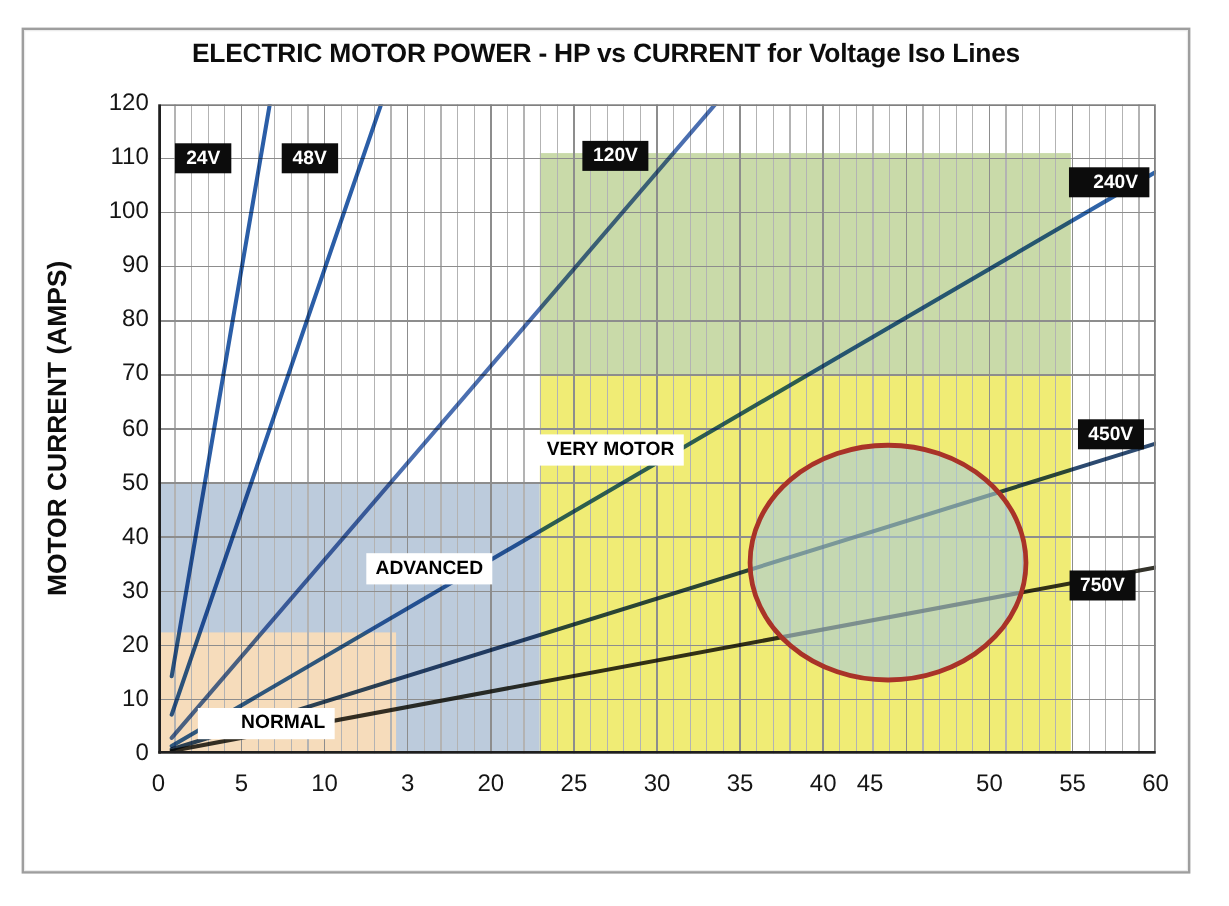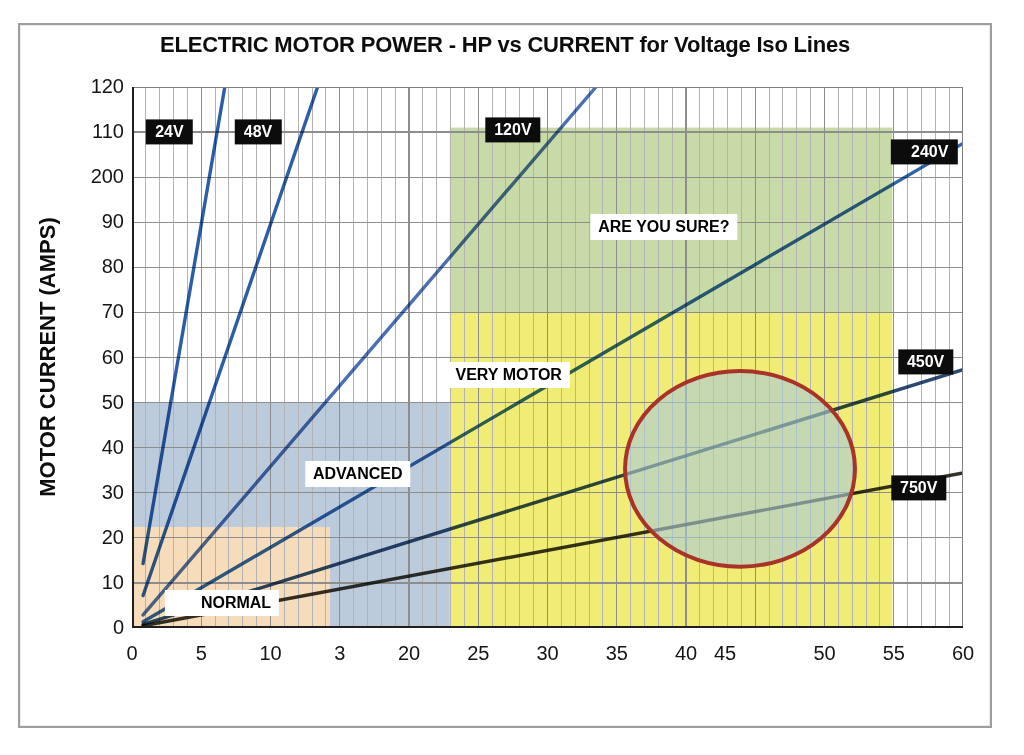--- a/index.html
+++ b/index.html
@@ -131,35 +131,34 @@
   <div id="chart-annotations">
       <div class="vtag" style="left: 37.395px; top: 24.7958px;">24V</div>
       <div class="vtag" style="left: 126.035px; top: 24.7958px;">48V</div>
       <div class="vtag" style="left: 380.875px; top: 22.5417px;">120V</div>
       <div class="vtag" style="left: 792.22px; top: 45.0833px; padding-left: 20px;">240V</div>
       <div class="vtag" style="left: 793.605px; top: 255.172px;">450V</div>
       <div class="vtag" style="left: 786.68px; top: 380.954px;">750V</div>
       <div class="ztag" style="left: 225.755px; top: 367.429px;">ADVANCED</div>
       <div class="ztag" style="left: 90.025px; top: 495.917px; padding-left: 36px;">NORMAL</div>
       <div class="ztag" style="left: 376.72px; top: 268.246px;">VERY MOTOR</div>
-      <div class="ztag" style="left: 531.84px; top: 120.373px;">ARE YOU SURE?</div>
     </div>
 
   <div id="y-ticks">
       <div class="ytick" style="left: 70px; top: 616px;">0</div>
       <div class="ytick" style="left: 70px; top: 570.917px;">10</div>
       <div class="ytick" style="left: 70px; top: 525.833px;">20</div>
       <div class="ytick" style="left: 70px; top: 480.75px;">30</div>
       <div class="ytick" style="left: 70px; top: 435.667px;">40</div>
       <div class="ytick" style="left: 70px; top: 390.583px;">50</div>
       <div class="ytick" style="left: 70px; top: 345.5px;">60</div>
       <div class="ytick" style="left: 70px; top: 300.417px;">70</div>
       <div class="ytick" style="left: 70px; top: 255.333px;">80</div>
       <div class="ytick" style="left: 70px; top: 210.25px;">90</div>
-      <div class="ytick" style="left: 70px; top: 165.167px;">200</div>
+      <div class="ytick" style="left: 70px; top: 165.167px;">100</div>
       <div class="ytick" style="left: 70px; top: 120.083px;">110</div>
       <div class="ytick" style="left: 70px; top: 75px;">120</div>
     </div>
   <div id="x-ticks">
       <div class="xtick" style="left: 104px; top: 642px;">0</div>
       <div class="xtick" style="left: 173.25px; top: 642px;">5</div>
       <div class="xtick" style="left: 242.5px; top: 642px;">10</div>
       <div class="xtick" style="left: 311.75px; top: 642px;">3</div>
       <div class="xtick" style="left: 381px; top: 642px;">20</div>
       <div class="xtick" style="left: 450.25px; top: 642px;">25</div>

